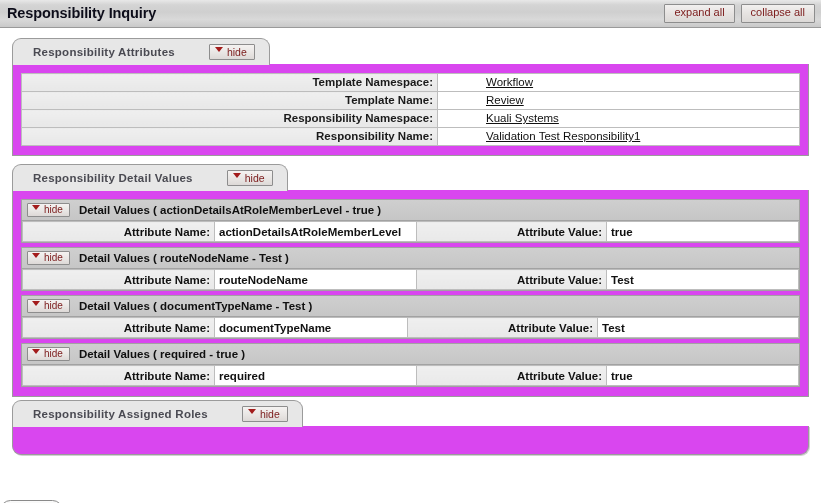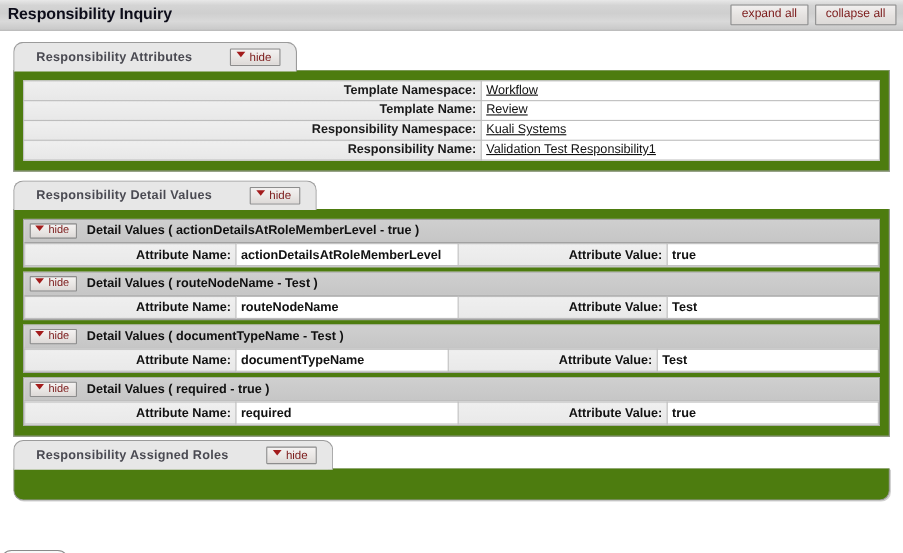--- a/index.html
+++ b/index.html
@@ -110,21 +110,21 @@
   .caret {
     width: 0; height: 0;
     border-left: 4px solid transparent;
     border-right: 4px solid transparent;
     border-top: 5px solid #a31c1c;
     display: inline-block;
   }
 
   
   .panel-body {
-    background: #4d7c0f;
+    background: #d946ef;
     border: 1px solid #9b9b9b;
     border-top: none;
     margin-top: -1px;
     padding: 9px 8px 9px 8px;
     position: relative;
     z-index: 1;
   }
   .panel-body.closed {
     border-bottom-left-radius: 9px;
     border-bottom-right-radius: 9px;
@@ -154,21 +154,21 @@
     font-weight: bold;
     color: #1a1a1a;
     background: linear-gradient(to bottom,#efefef 0%,#e8e8e8 100%);
     padding-right: 6px;
   }
   td.attr-value {
     background: #ffffff;
     color: #111;
     padding-left: 6px;
   }
-  .underlined { text-decoration: underline; }
+  .underlined { text-decoration: underline; margin-left: 44px; }
 
   
   .detail-list { display: block; }
   .detail-block {
     border: 1px solid #a2a2a2;
     background: #ffffff;
     margin-bottom: 4px;
   }
   .detail-block:last-child { margin-bottom: 0; }
 

